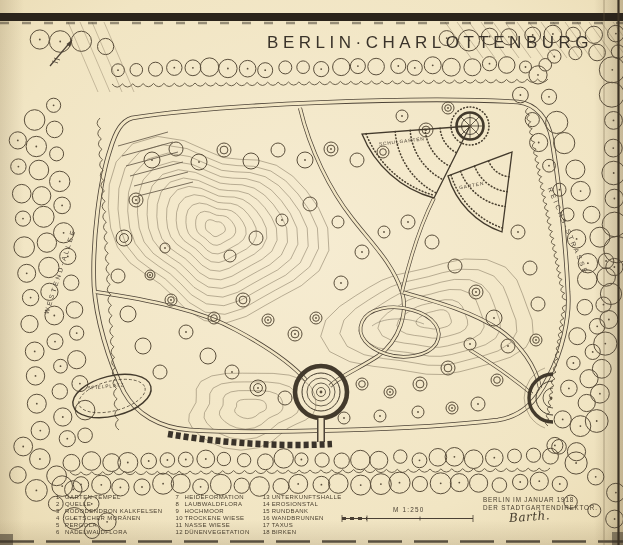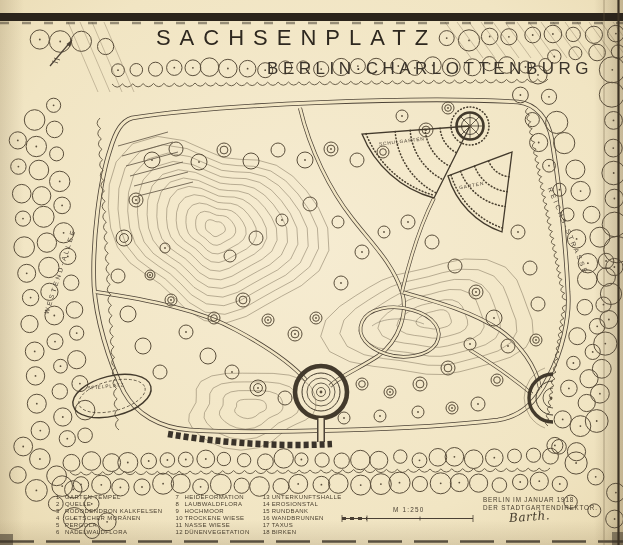--- a/index.html
+++ b/index.html
@@ -645,21 +645,20 @@
   </g>
 
   <text class="svgtext street" x="62" y="272" text-anchor="middle" transform="rotate(-72 62 272)">WESTEND-ALLEE</text>
   <text class="svgtext street" x="566" y="232" text-anchor="middle" transform="rotate(67 566 232)">REICHS-STRASSE</text>
   <text class="svgtext tinylabel" x="402" y="143" text-anchor="middle" transform="rotate(-7 402 143)">SCHULGARTEN</text>
   <text class="svgtext tinylabel" x="472" y="187" text-anchor="middle" transform="rotate(-10 472 187)">GARTEN</text>
   <text class="svgtext tinylabel" x="106" y="388" text-anchor="middle" transform="rotate(-5 106 388)">SPIELPLATZ</text>
 </svg>
 
 <div class="title-block">
-  <div class="title-main">SACHSENPLATZ</div>
   <div class="title-sub">BERLIN·CHARLOTTENBURG</div>
 </div>
 
 <div class="legend">
   <div>
     <div class="lrow"><span class="n">1</span><span>GARTEN TEMPEL</span></div>
     <div class="lrow"><span class="n">2</span><span>QUELLE</span></div>
     <div class="lrow"><span class="n">3</span><span>RODODENDRON KALKFELSEN</span></div>
     <div class="lrow"><span class="n">4</span><span>GLETSCHER MORÄNEN</span></div>
     <div class="lrow"><span class="n">5</span><span>PERGOLA</span></div>

